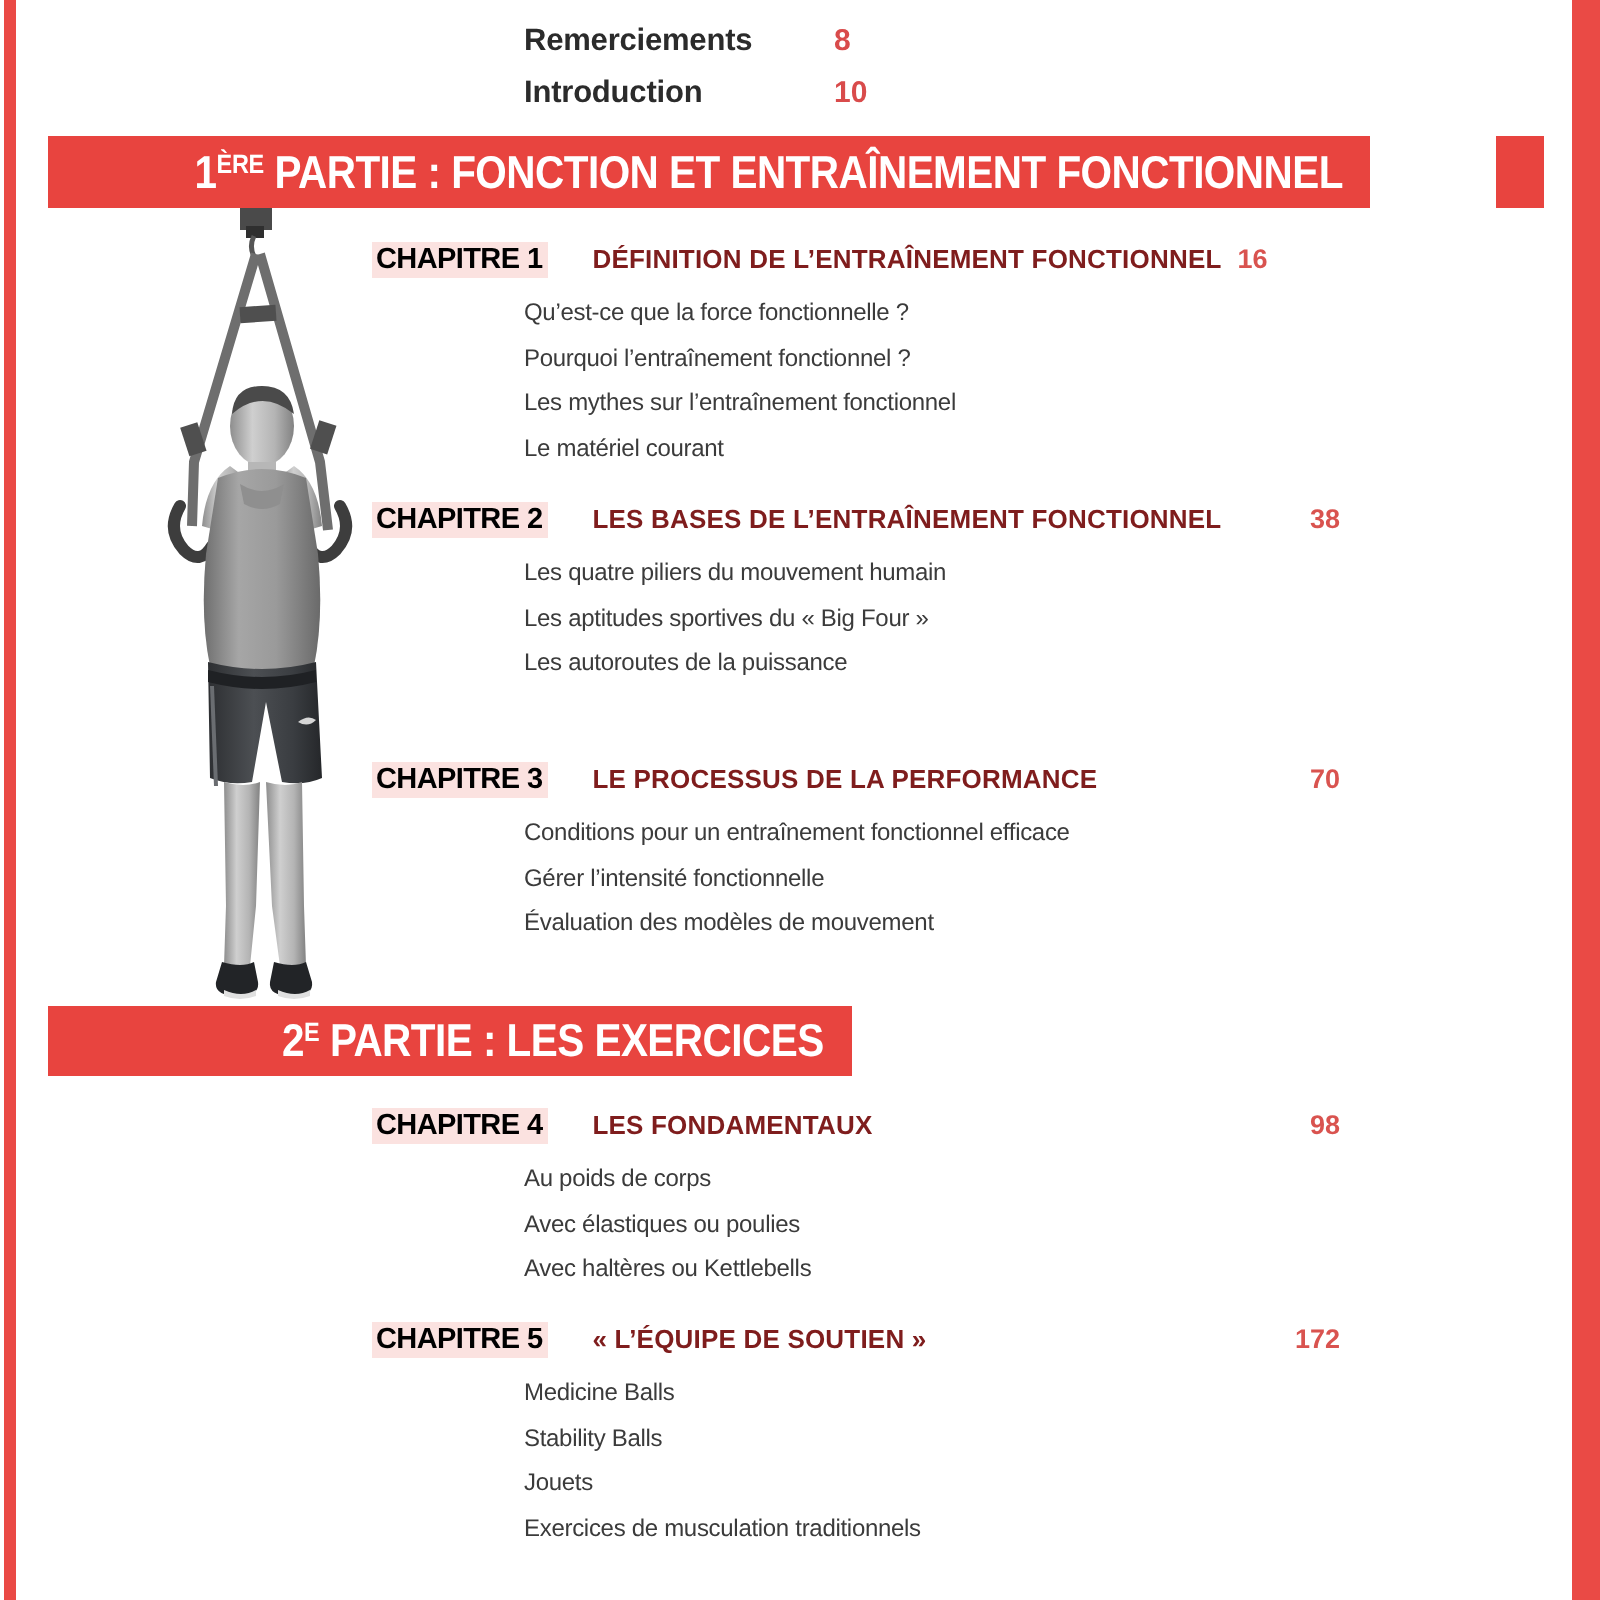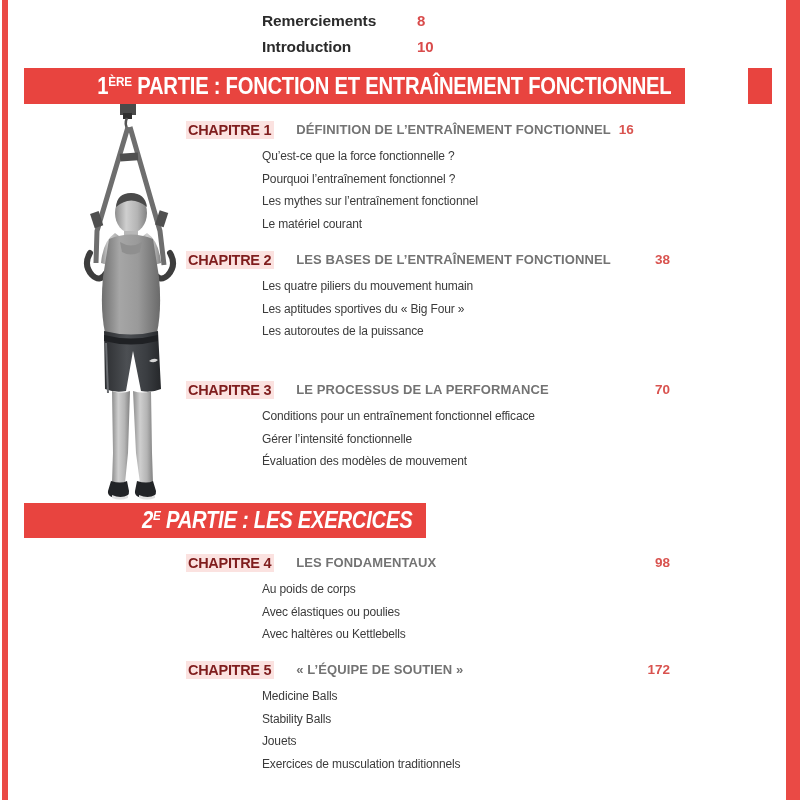--- a/index.html
+++ b/index.html
@@ -96,45 +96,45 @@
     transform-origin: right center;
     white-space: nowrap;
   }
   .part-banner .part-text sup {
     font-size: 0.58em;
     vertical-align: 0.58em;
     letter-spacing: -0.2px;
   }
 
   #part1-banner { left: 24px; top: 68px;  width: 661px; height: 36px; }
-  #part2-banner { left: 24px; top: 503px; width: 402px; height: 35px; font-style: italic; }
+  #part2-banner { left: 24px; top: 503px; width: 402px; height: 35px; }
 
   
   .chapter {
     position: absolute;
     left: 186px;
     width: 486px;
   }
   .chapter-head {
     position: relative;
     height: 19px;
     display: flex;
     align-items: center;
   }
   .chapter-tag {
     background: #fbe2e0;
-    color: #7f1d1d;
+    color: #000000;
     font-weight: bold;
     font-size: 14.5px;
     letter-spacing: -0.3px;
     padding: 1px 3px 1px 2px;
     white-space: nowrap;
   }
   .chapter-title {
-    color: #737373;
+    color: #7f1d1d;
     font-weight: bold;
     font-size: 13px;
     letter-spacing: 0.1px;
     white-space: nowrap;
     margin-left: 22px;
   }
   .chapter-page {
     color: #d9534f;
     font-weight: bold;
     font-size: 13.5px;

